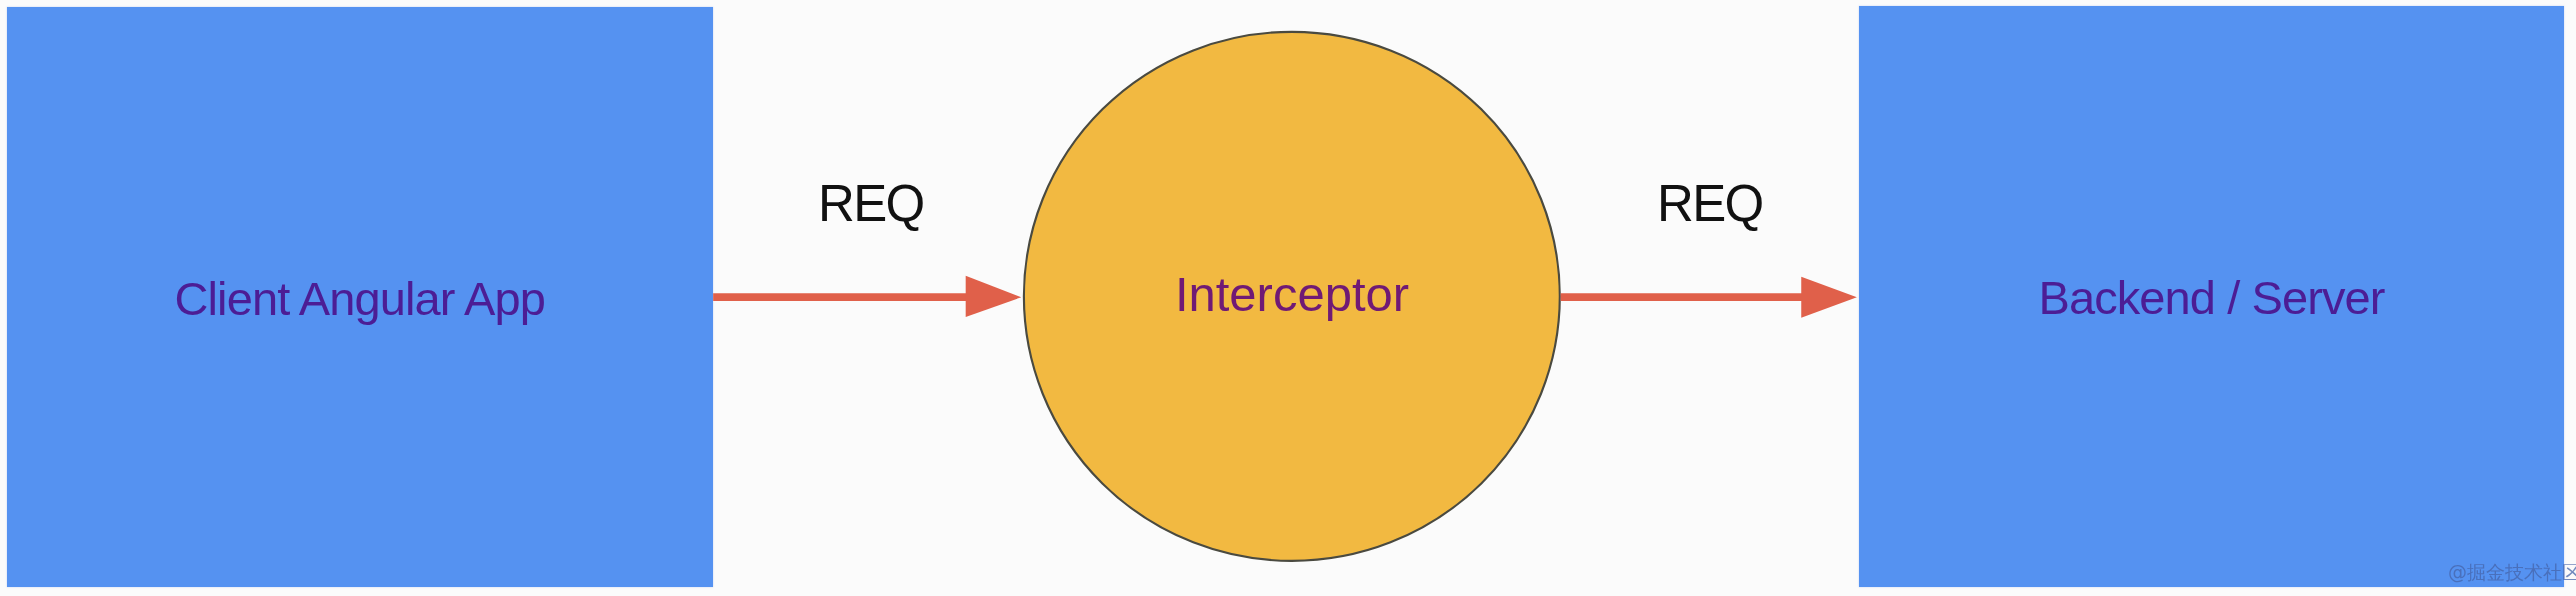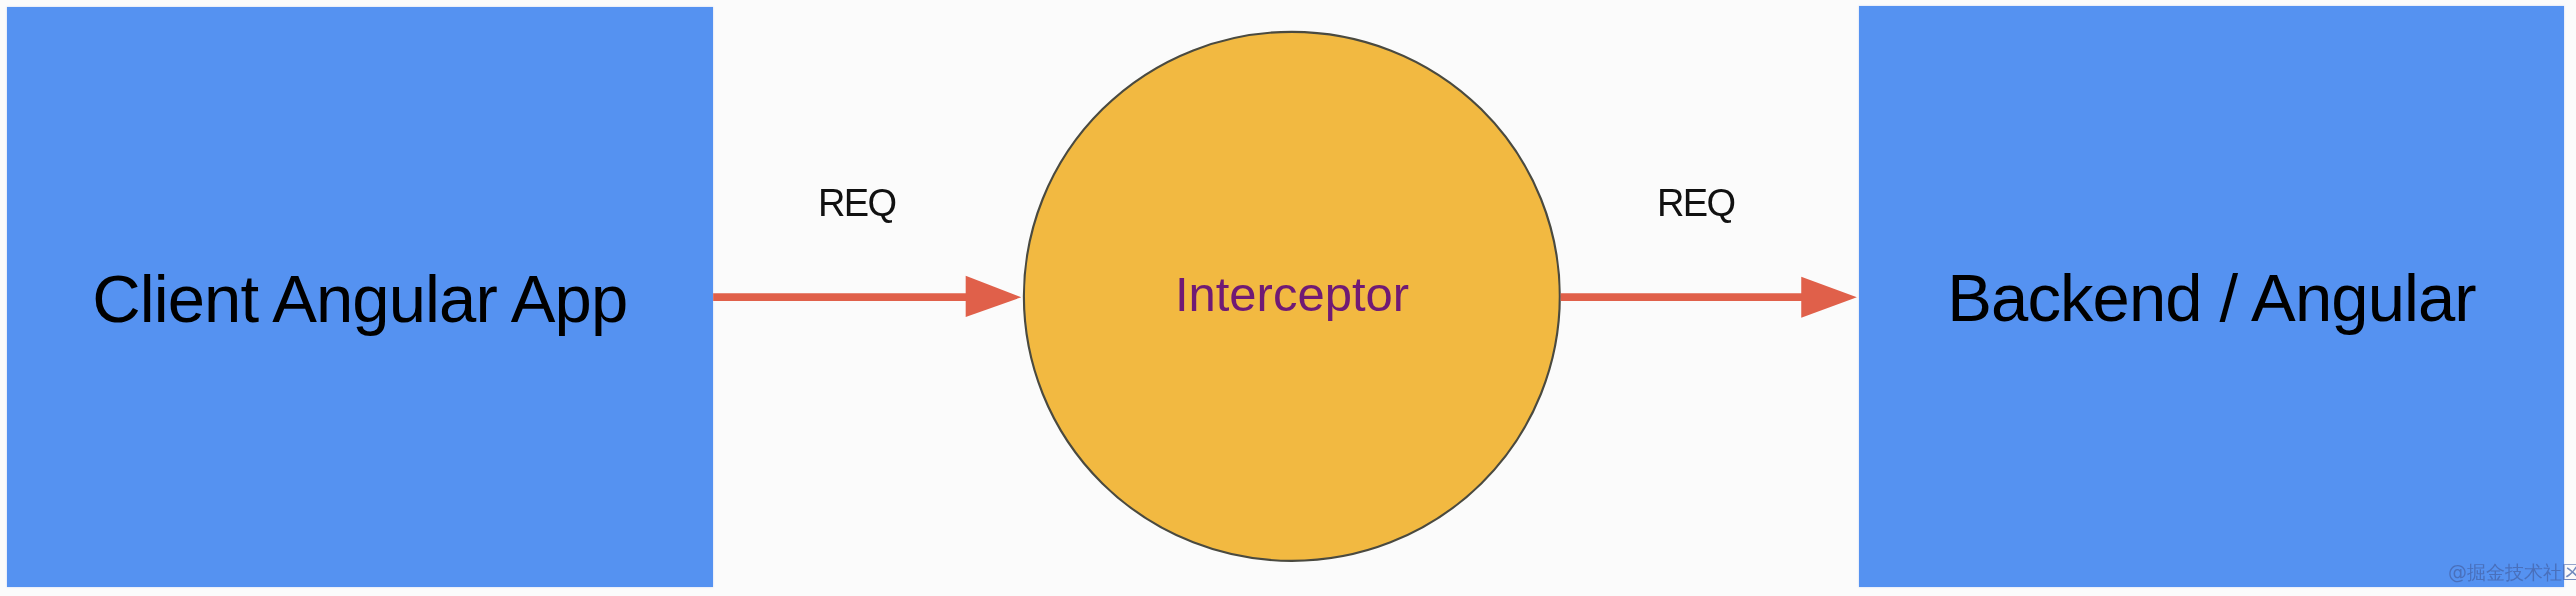--- a/index.html
+++ b/index.html
@@ -16,36 +16,36 @@
     }
     .box {
       position: absolute;
       background: #5592f1;
       box-shadow: 0 0 1.7px rgba(180,200,240,0.8);
     }
     .box-label {
       position: absolute;
       left: 0; right: 0;
       text-align: center;
-      color: #000000;
-      font-size: 67px;
+      color: #4c1d95;
+      font-size: 47px;
       white-space: nowrap;
       letter-spacing: -0.9px;
     }
     #client-box { left: 6.8px; top: 6.8px; width: 706px; height: 580px; }
     #server-box { left: 1859px; top: 6px; width: 705px; height: 581px; }
     #client-box .box-label, #server-box .box-label { top: 253px; line-height: 77px; }
     .diagram-svg {
       position: absolute;
       left: 0; top: 0;
     }
     .req-label {
       position: absolute;
       color: #111111;
-      font-size: 38px;
+      font-size: 51px;
       line-height: 51px;
       white-space: nowrap;
       letter-spacing: -1.7px;
     }
     #req-label-1 { left: 818px; top: 178px; }
     #req-label-2 { left: 1657px; top: 178px; }
     .interceptor-label {
       position: absolute;
       left: 1121px;
       width: 342px;
@@ -87,17 +87,17 @@
     <polygon points="2104,323 2169,347 2104,371" fill="#e0604a"></polygon>
   </g>
 </svg>
 
 <div class="req-label" id="req-label-1">REQ</div>
 <div class="req-label" id="req-label-2">REQ</div>
 
 <div class="interceptor-label">Interceptor</div>
 
 <div class="box" id="server-box">
-  <div class="box-label">Backend / Angular</div>
+  <div class="box-label">Backend / Server</div>
 </div>
 
 <div class="watermark">@掘金技术社区</div>
 
 
 </body></html>

